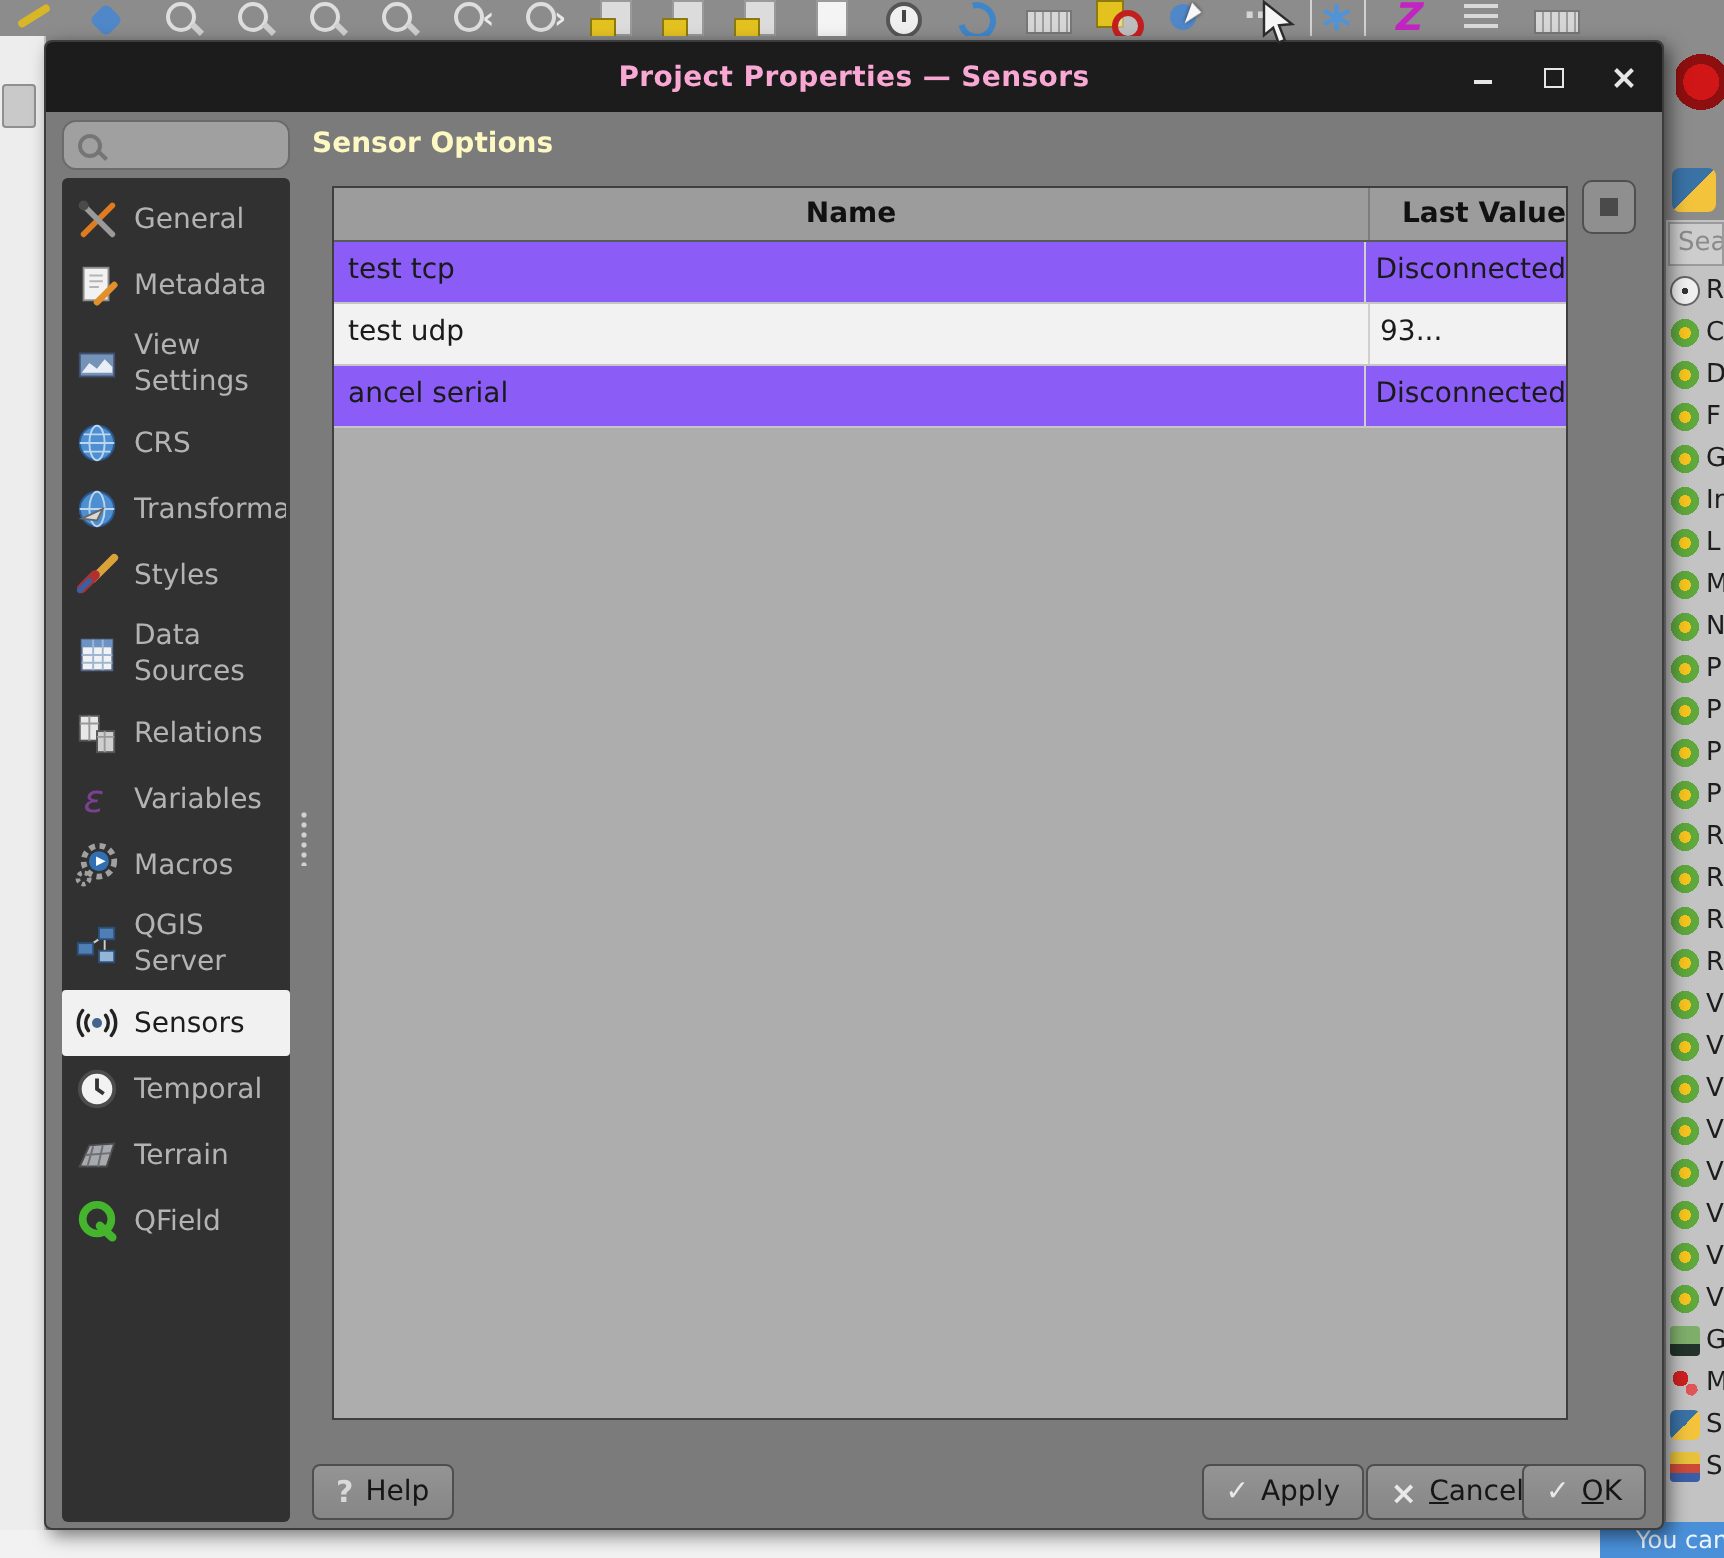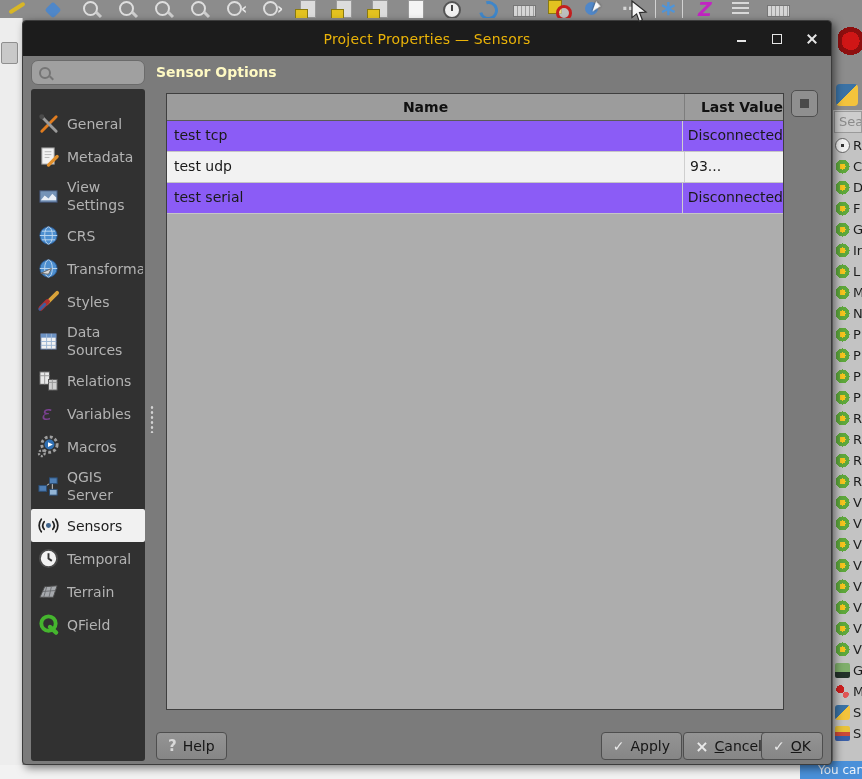--- a/index.html
+++ b/index.html
@@ -57,37 +57,37 @@
   .ic-gears{background:radial-gradient(circle at 35% 35%,#cf2020 0 4px,transparent 4px),
             radial-gradient(circle at 72% 72%,#e05555 0 3px,transparent 3px)}
   .ic-python{background:linear-gradient(135deg,#3a72a5 0 50%,#f3c33c 50%);border-radius:3px}
   .ic-badge{background:linear-gradient(180deg,#e8c23a 0 40%,#cc4a3a 40% 70%,#3a5fa8 70%);border-radius:2px}
 
   
   .dialog{position:absolute;left:22px;top:20px;width:810px;height:745px;z-index:5;background:#7b7b7b;
           border:1px solid #3c3c3c;border-radius:4px;box-shadow:3px 3px 9px rgba(0,0,0,.5);box-sizing:border-box}
   .titlebar{height:35px;background:#1c1c1c;border-radius:3px 3px 0 0;position:relative;
             display:flex;align-items:center;justify-content:center}
-  .title{color:#eab308;font-weight:normal;font-size:14px;letter-spacing:.2px}
+  .title{color:#f9a8d4;font-weight:bold;font-size:14px;letter-spacing:.2px}
   .win-controls{position:absolute;right:12px;top:0;height:35px;display:flex;align-items:center;gap:21px}
   .wc{width:14px;height:14px;position:relative}
   .wc-min::after{content:'';position:absolute;left:2px;top:8px;width:9px;height:2px;background:#e6e6e6}
   .wc-max::after{content:'';position:absolute;left:2px;top:2px;width:8px;height:8px;border:1.5px solid #e6e6e6}
   .wc-close::before,.wc-close::after{content:'';position:absolute;left:1px;top:6px;width:12px;height:2px;background:#e6e6e6}
   .wc-close::before{transform:rotate(45deg)} .wc-close::after{transform:rotate(-45deg)}
   .dialog-body{position:absolute;top:35px;bottom:0;left:0;right:0}
 
   .search-box{position:absolute;left:8px;top:4px;width:114px;height:25px;background:#a0a0a0;
               border:1px solid #6b6b6b;border-radius:7px;box-sizing:border-box}
   .search-box input{position:absolute;left:24px;top:1px;width:84px;height:21px;background:transparent;border:none;outline:none;font-size:13px;color:#333}
   .mag{position:absolute;left:7px;top:6px;width:8px;height:8px;border:2px solid #757575;border-radius:50%}
   .mag::after{content:'';position:absolute;left:8px;top:8px;width:5px;height:2px;background:#757575;transform:rotate(45deg)}
 
   .sidebar-list{position:absolute;left:8px;top:33px;width:114px;bottom:3px;background:#313131;
-                border-radius:3px;padding-top:18px;box-sizing:border-box;overflow:hidden}
+                border-radius:3px;padding-top:4px;box-sizing:border-box;overflow:hidden}
   .side-item{display:flex;align-items:center;gap:7px;padding:5px 2px 5px 6px;color:#b3b3b3;
              font-size:14px;line-height:18px}
   .side-item svg{width:23px;height:23px;flex:none}
   .side-item .lbl{overflow:hidden}
   .side-item .nowrap{white-space:nowrap}
   .side-item.selected{background:#f1f1f1;color:#1c1c1c;border-radius:2px}
 
   .main-heading{position:absolute;left:133px;top:8px;font-size:14px;font-weight:bold;color:#fef9c3}
 
   .sensor-table{position:absolute;left:143px;top:37px;width:618px;height:617px;background:#adadad;
@@ -427,21 +427,21 @@
       </div>
       <div class="trow">
         <div class="td-name">test tcp</div>
         <div class="td-last">Disconnected</div>
       </div>
       <div class="trow hl">
         <div class="td-name">test udp</div>
         <div class="td-last">93...</div>
       </div>
       <div class="trow">
-        <div class="td-name">test serial</div>
+        <div class="td-name">ancel serial</div>
         <div class="td-last">Disconnected</div>
       </div>
     </div>
 
     <div class="tool-btn">
       <span class="sq-icon"></span>
     </div>
 
     <div class="splitter-grip"></div>
 

